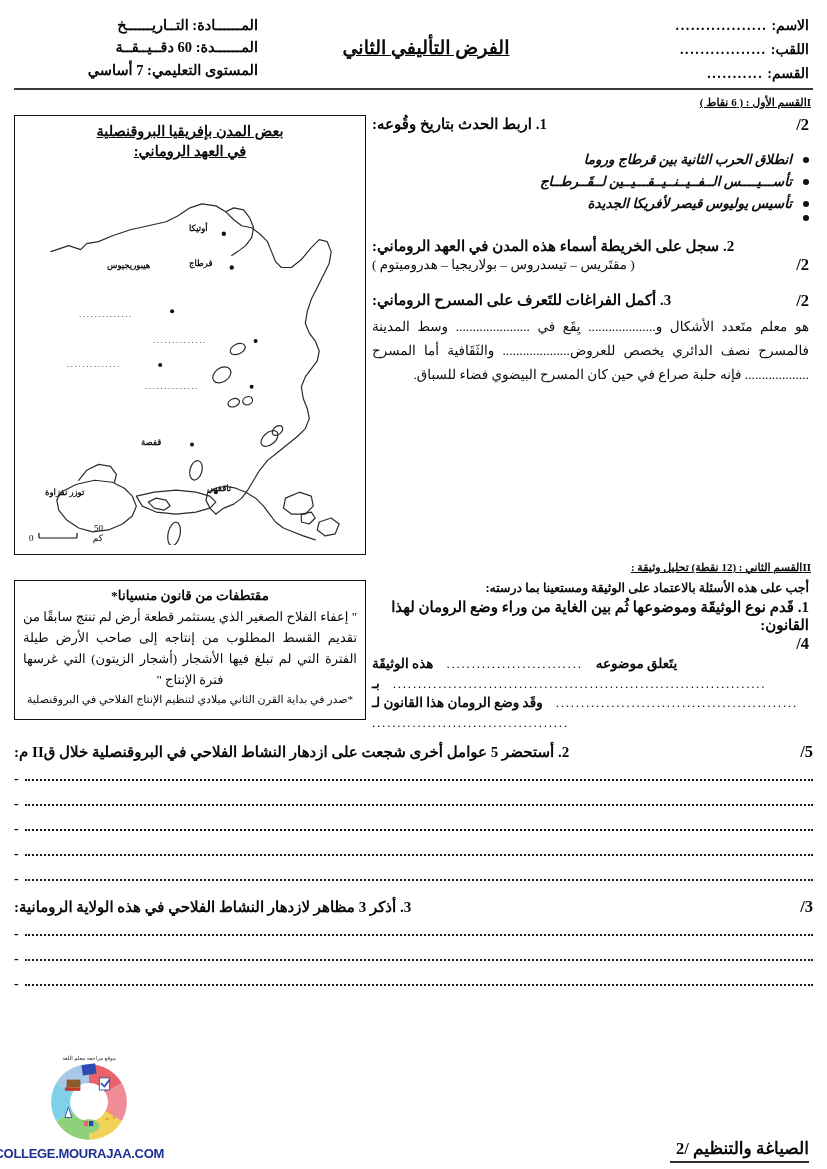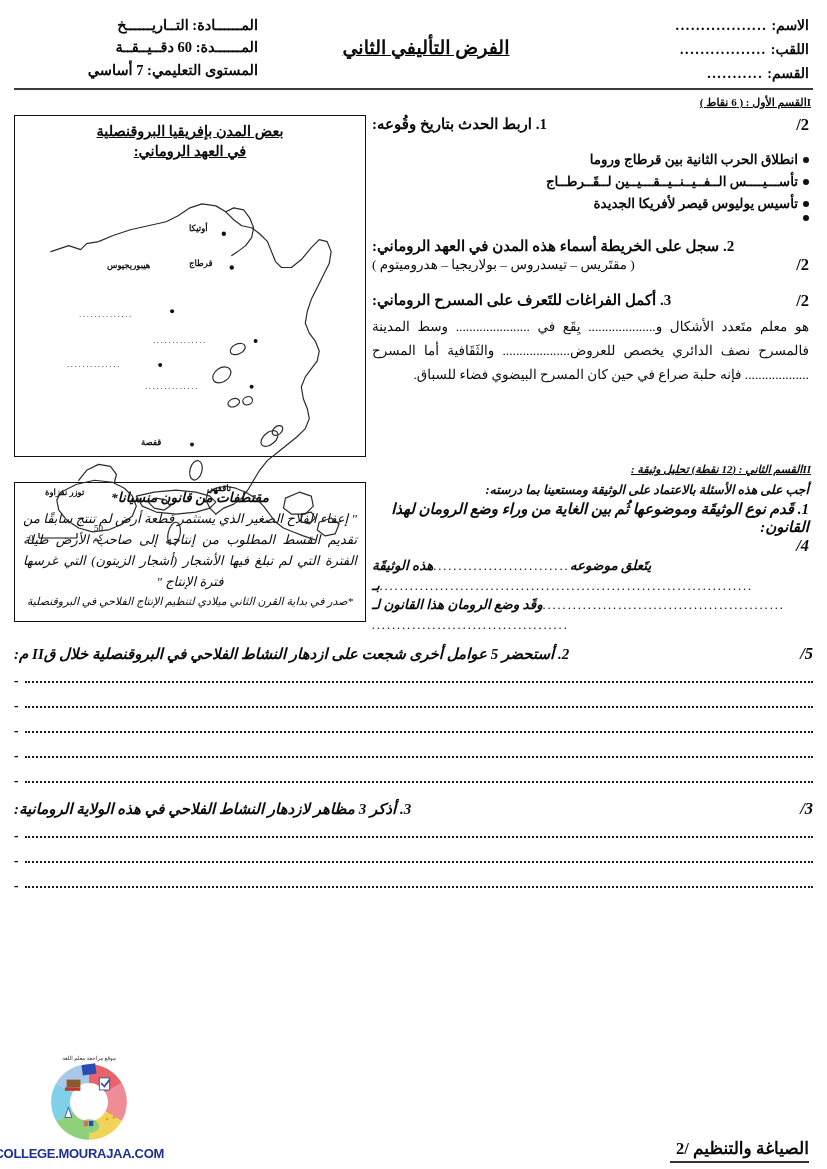--- a/index.html
+++ b/index.html
@@ -103,21 +103,21 @@
     flex: 1 1 auto;
     direction: rtl;
     text-align: right;
     padding-right: 4px;
   }
 
   
   .map-card {
     border: 1.6px solid #111;
     padding: 6px 6px 4px 6px;
-    height: 342px;
+    height: 440px;
     box-sizing: border-box;
     position: relative;
     background: #fff;
   }
   .map-title {
     text-align: center;
     font-size: 14.5px;
     font-weight: bold;
     line-height: 1.35;
     text-decoration: underline;
@@ -163,24 +163,25 @@
     gap: 14px;
     margin: 14px 0 0 0;
     direction: rtl;
   }
   .match-col { direction: rtl; }
   .match-col.dates { min-width: 84px; }
   .match-row {
     display: flex;
     flex-direction: row;
     align-items: center;
-    gap: 5px;
+    gap: 11px;
     font-size: 13.5px;
     line-height: 1.62;
     white-space: nowrap;
+    font-style: italic;
   }
   .match-row .bullet {
     width: 6px; height: 6px;
     background: #111;
     border-radius: 50%;
     flex: 0 0 6px;
   }
   .date-lbl { font-weight: normal; font-size: 14px; }
   .event-lbl { font-weight: bold; }
 
@@ -195,21 +196,21 @@
     font-size: 13.5px;
     line-height: 1.78;
     direction: rtl;
     text-align: justify;
     text-align-last: right;
     margin-top: 4px;
   }
   .blk { margin-top: 16px; }
 
   
-  .secII-wrap { margin-top: 6px; font-style: italic; }
+  .secII-wrap { margin-top: 6px; }
   .docrow {
     display: flex;
     flex-direction: row;
     align-items: flex-start;
     gap: 6px;
   }
   .doc-card {
     width: 352px;
     flex: 0 0 352px;
     border: 1.6px solid #111;
@@ -256,21 +257,21 @@
     overflow: hidden;
     white-space: nowrap;
     direction: rtl;
   }
   .q1-line {
     display: flex;
     flex-direction: row-reverse;
     align-items: baseline;
     font-size: 13.5px;
     direction: rtl;
-    gap: 0;
+    gap: 13px;
   }
   .q1-line .seg { font-weight: bold; white-space: nowrap; }
 
   
   .wide-ans {
     display: flex;
     flex-direction: row-reverse;
     align-items: center;
     direction: rtl;
     gap: 6px;

